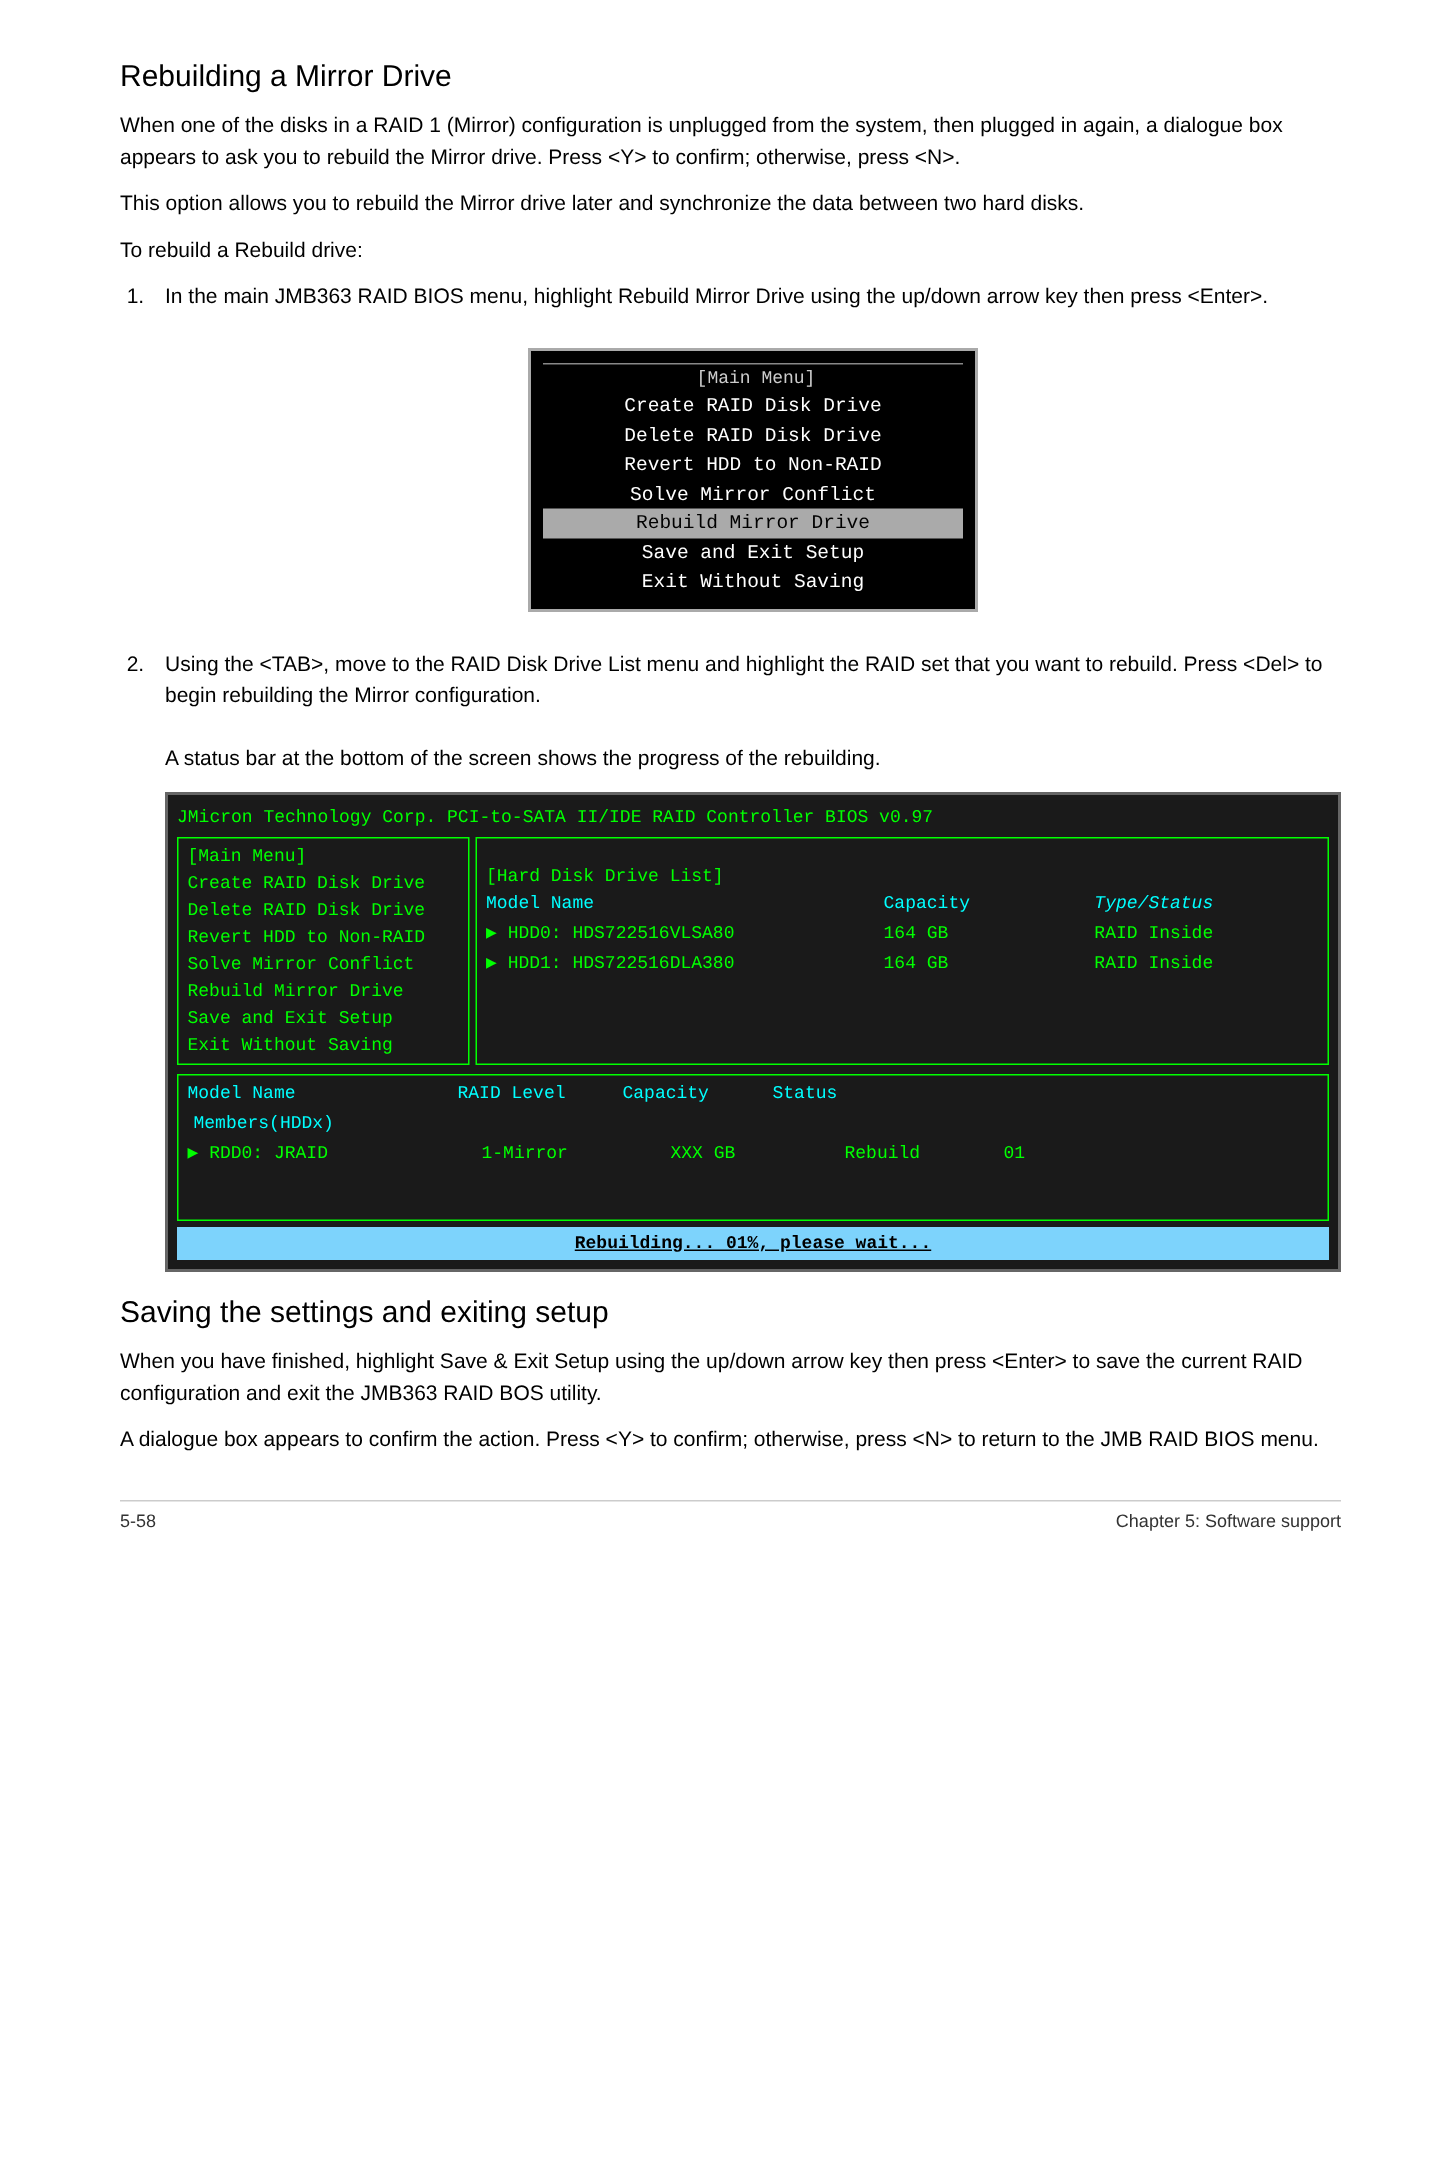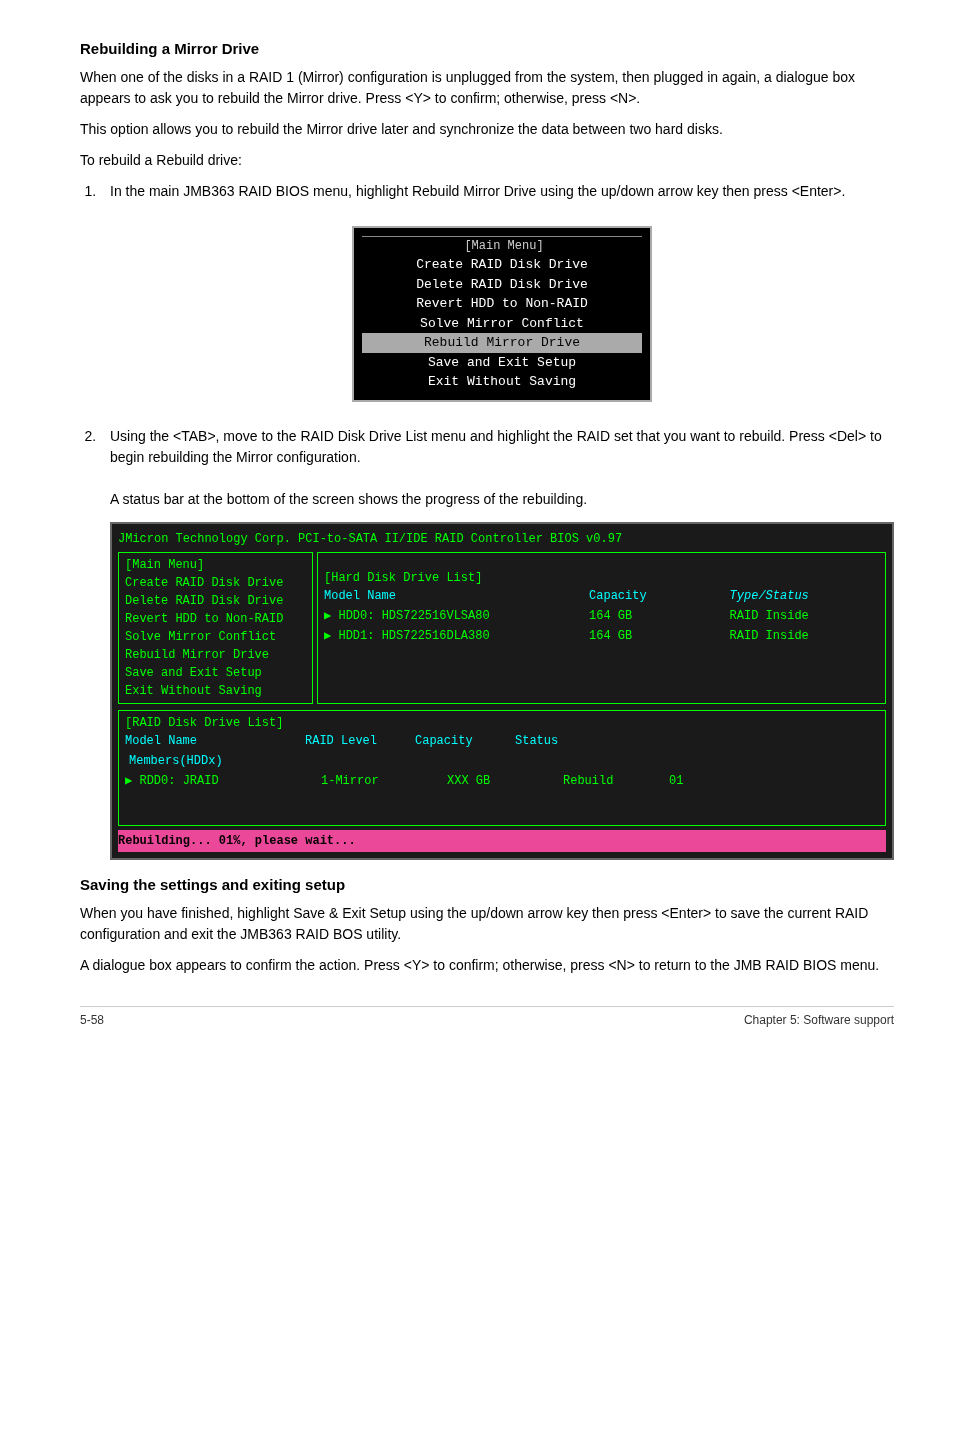--- a/index.html
+++ b/index.html
@@ -7,22 +7,22 @@
       font-family: Arial, sans-serif;
       font-size: 14px;
       background: #fff;
       color: #000;
       width: 954px;
       min-height: 1438px;
       padding: 40px 60px 40px 80px;
     }
 
     h2 {
-      font-size: 15px;
-      font-weight: bold;
+      font-size: 20px;
+      font-weight: normal;
       margin-bottom: 10px;
     }
 
     p {
       margin-bottom: 10px;
       line-height: 1.5;
     }
 
     ol {
       margin-left: 20px;
@@ -58,28 +58,29 @@
       display: block;
       padding: 0 4px;
     }
 
     .bios-center {
       text-align: center;
       margin: 12px auto;
     }
 
     .status-bar {
-      background: #ec4899;
+      background: #7dd3fc;
       color: #000;
-      text-align: left;
+      text-align: center;
       padding: 2px 0;
       font-family: 'Courier New', Courier, monospace;
       font-size: 12px;
       font-weight: bold;
       margin-top: 4px;
+      text-decoration: underline;
     }
 
     .footer-bar {
       border-top: 1px solid #ccc;
       margin-top: 30px;
       padding-top: 6px;
       display: flex;
       justify-content: space-between;
       font-size: 12px;
       color: #333;
@@ -175,21 +176,20 @@
               <div style="display: flex; gap: 16px; margin-bottom: 2px;">
                 <span style="flex: 2 1 0%; color: rgb(0, 255, 0);">▶ HDD1: HDS722516DLA380</span>
                 <span style="flex: 1 1 0%; color: rgb(0, 255, 0);">164 GB</span>
                 <span style="flex: 1.2 1 0%; color: rgb(0, 255, 0);">RAID Inside</span>
               </div>
             </div>
         </div>
       </div>
 
       <div style="border:1px solid #0f0; padding:3px 6px; margin-top:6px;">
-        <div class="green">[RAID Disk Drive List]</div>
         <div style="display:flex; gap:20px; margin-bottom:2px;">
           <span class="cyan" style="min-width:160px;">Model Name</span>
           <span class="cyan" style="min-width:90px;">RAID Level</span>
           <span class="cyan" style="min-width:80px;">Capacity</span>
           <span class="cyan" style="min-width:70px;">Status</span>
         </div>
         <div style="display:flex; gap:20px; margin-bottom:2px; padding-left:4px;">
           <span class="cyan">Members(HDDx)</span>
         </div>
         <div id="raid-entry-rows">

